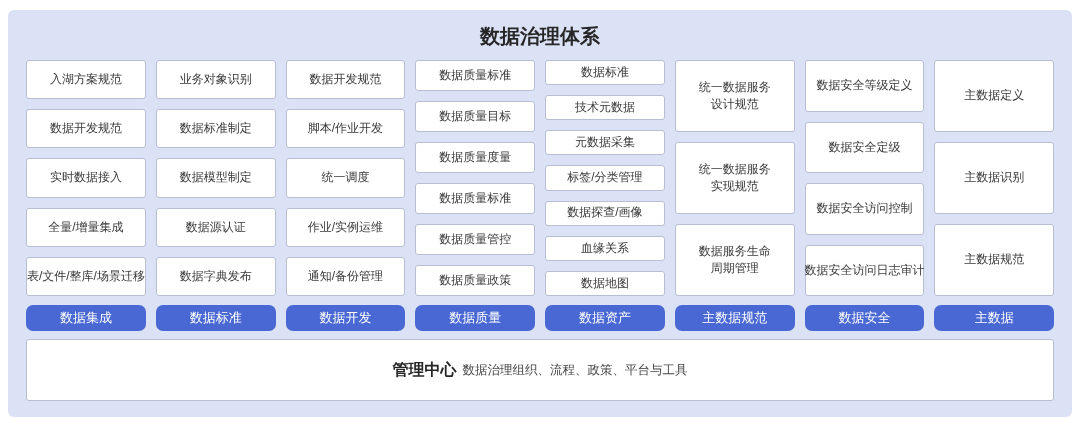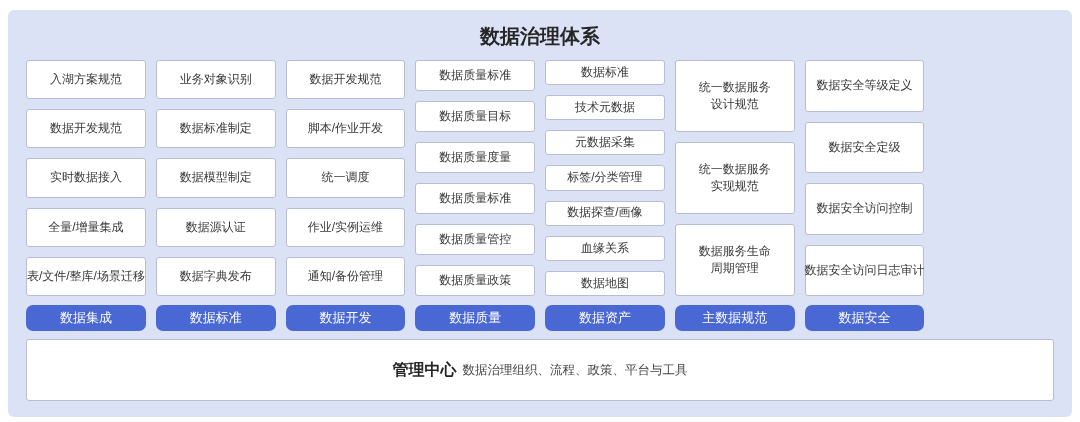--- a/index.html
+++ b/index.html
@@ -180,19 +180,27 @@
         </div>
         <div class="col">
           <div class="boxes">
             <div class="box">数据安全等级定义</div>
             <div class="box">数据安全定级</div>
             <div class="box">数据安全访问控制</div>
             <div class="box">数据安全访问日志审计</div>
           </div>
           <div class="cat">数据安全</div>
         </div>
+        <div class="col">
+          <div class="boxes">
+            <div class="box">主数据定义</div>
+            <div class="box">主数据识别</div>
+            <div class="box">主数据规范</div>
+          </div>
+          <div class="cat">主数据</div>
+        </div>
       </div>
     <div class="mgmt">
       <div class="mgmt-title">管理中心</div>
       <div class="mgmt-sub">数据治理组织、流程、政策、平台与工具</div>
     </div>
   </div>
 </div>
 
 </body></html>

